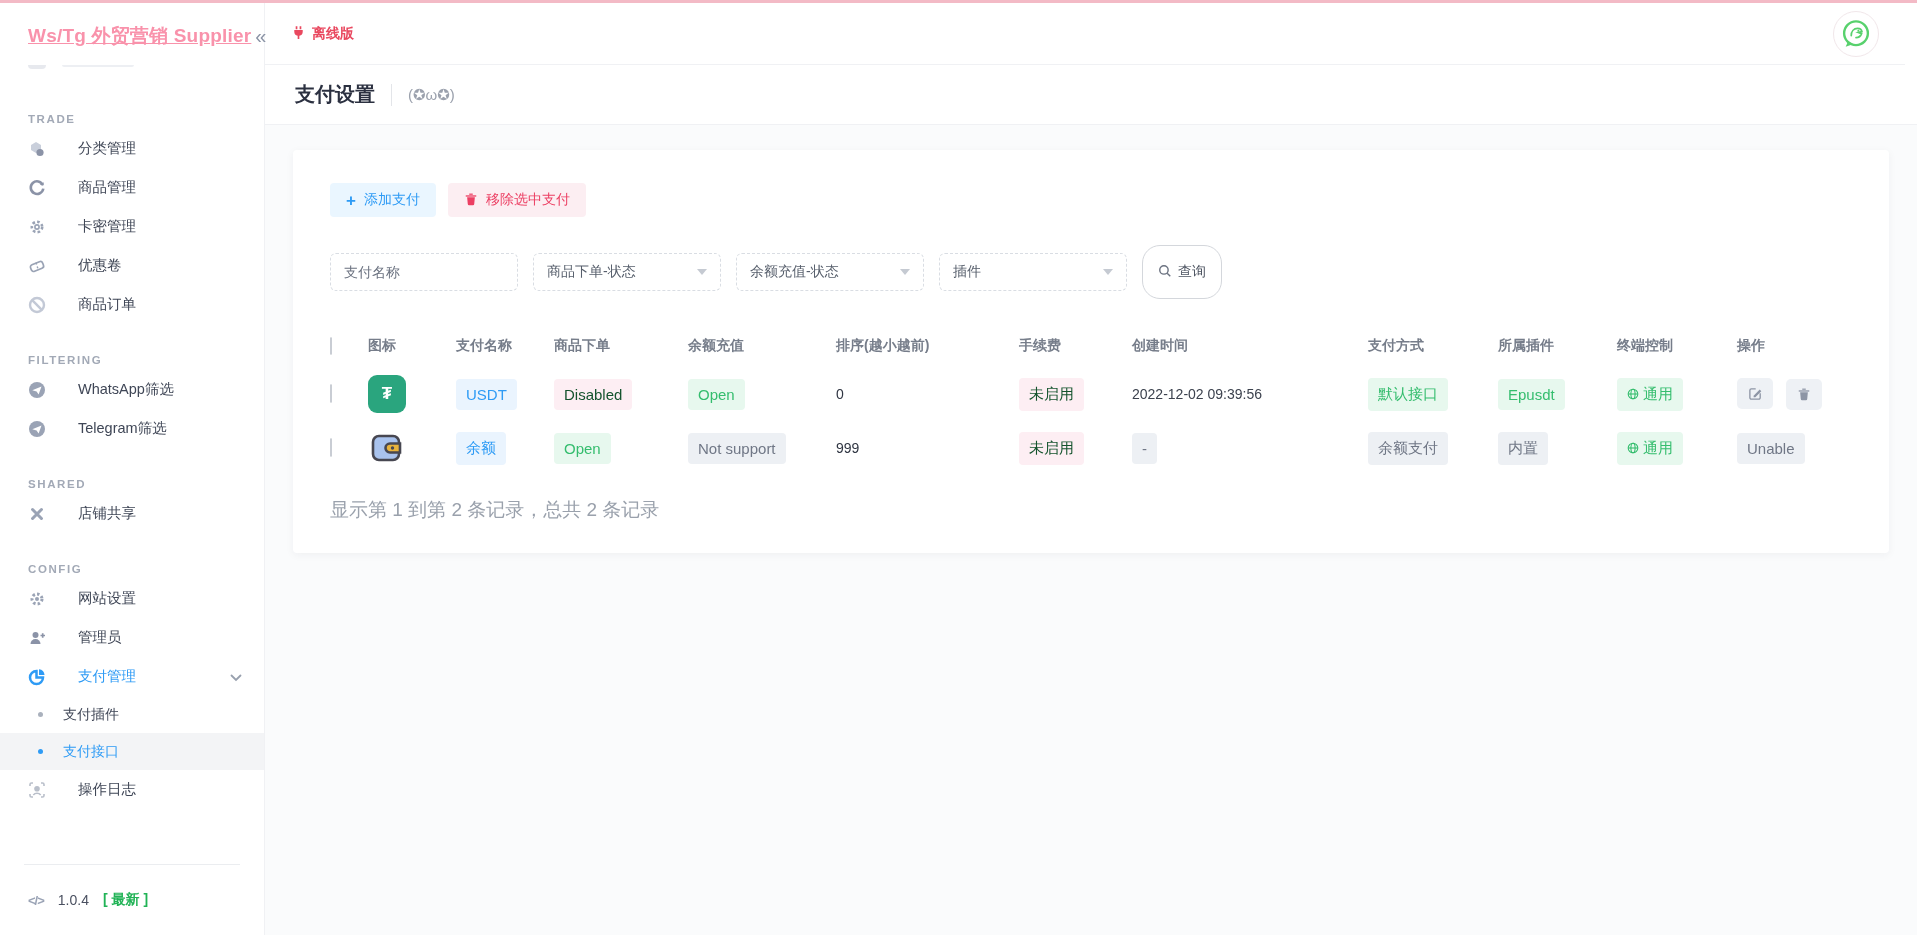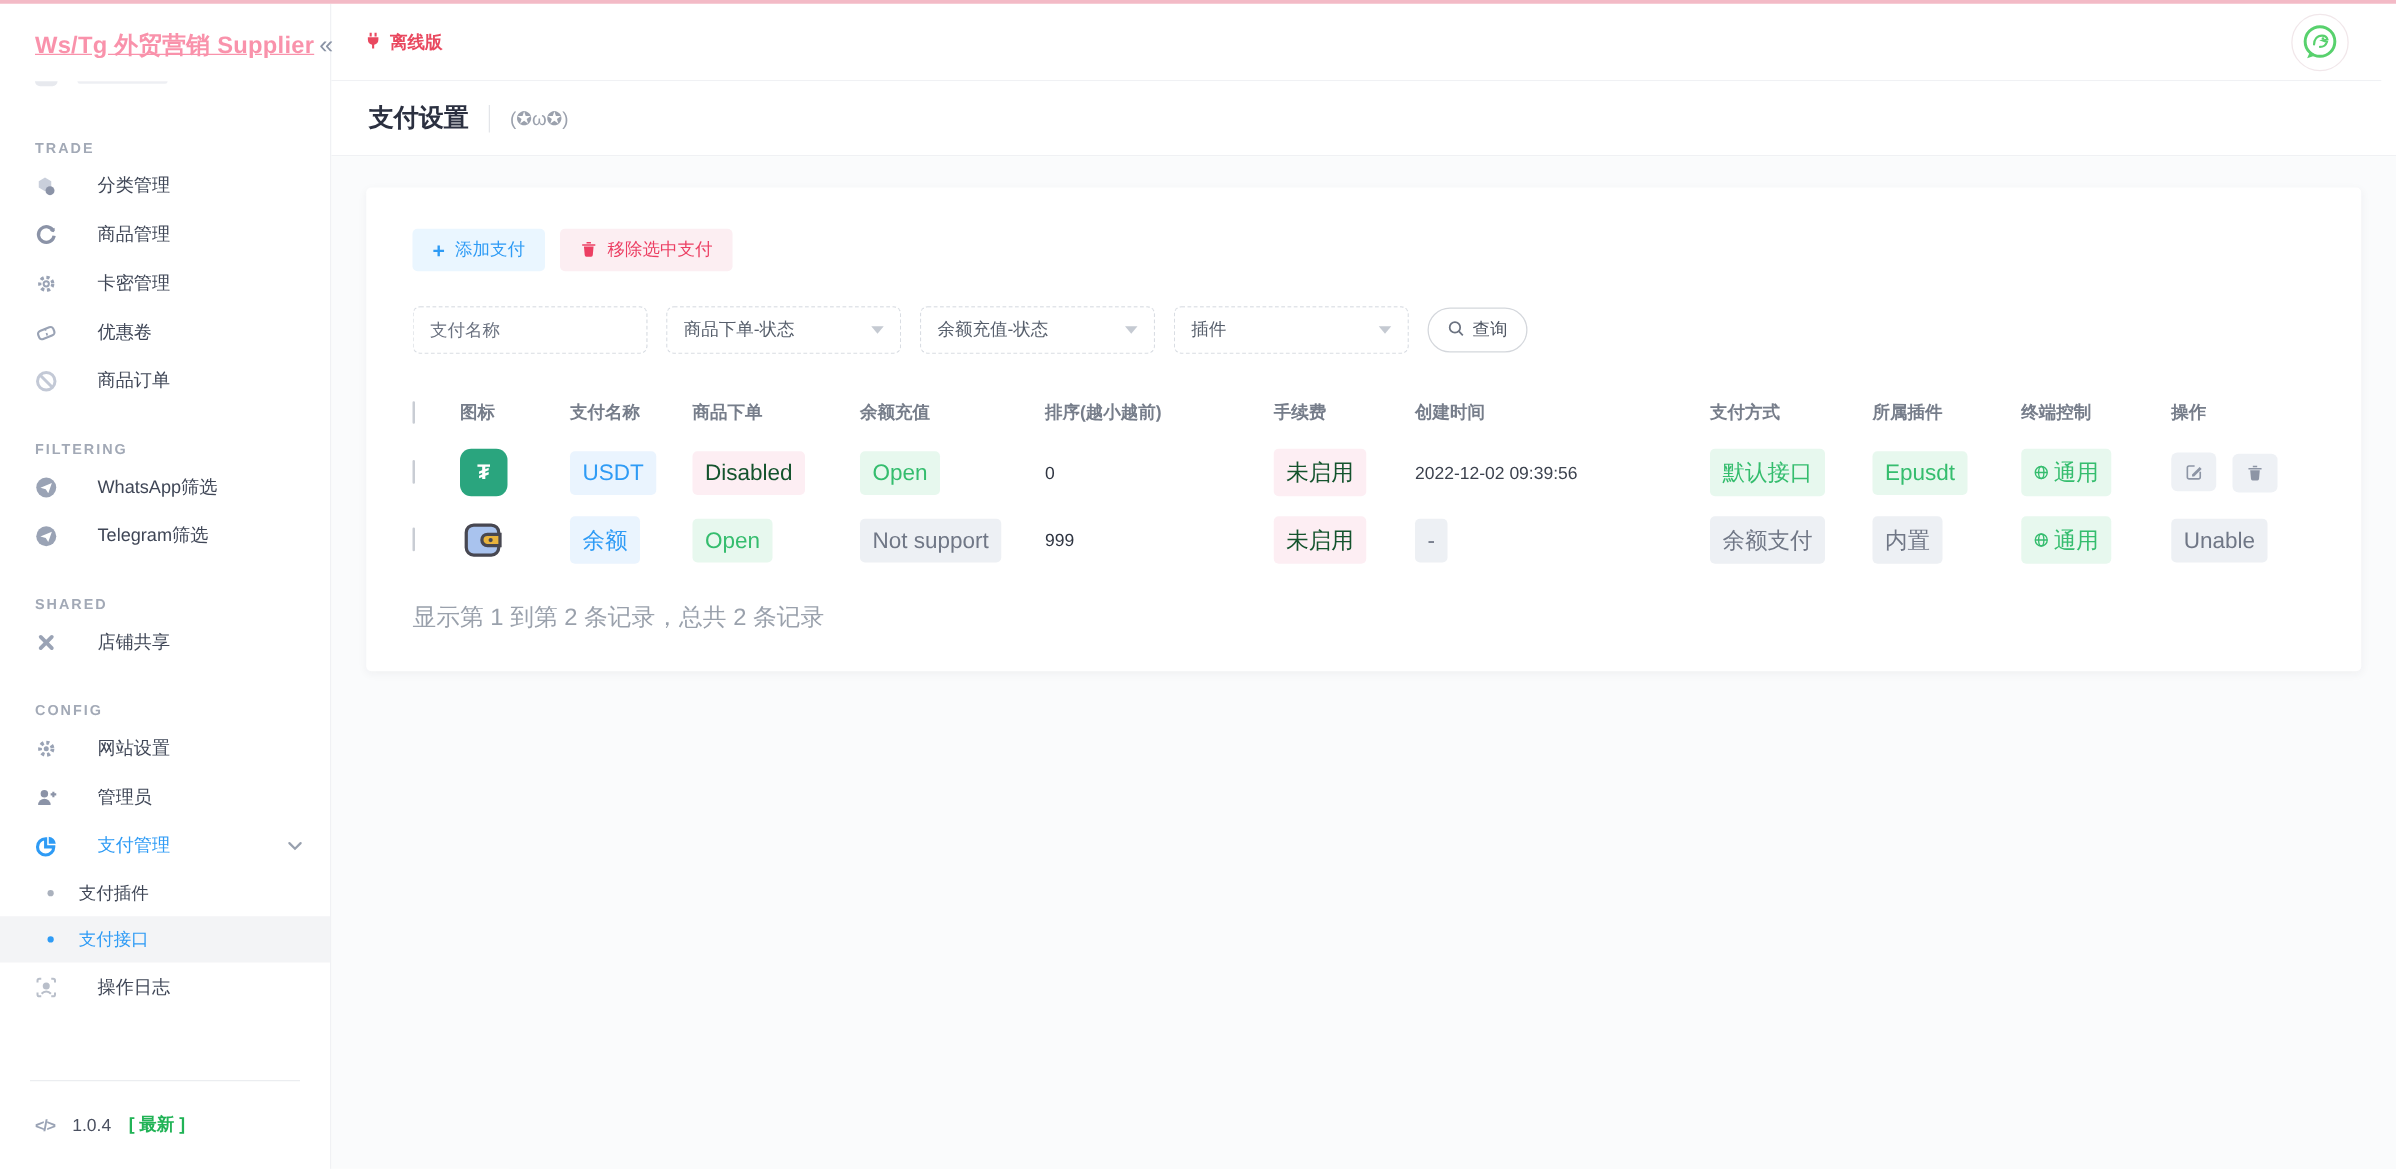--- a/index.html
+++ b/index.html
@@ -65,31 +65,31 @@
   .filter-row { display:flex; align-items:center; margin-top:28px; }
   .f-input, .f-select { width:188px; height:38px; border:1px dashed #d9dde3; border-radius:6px;
     background:#fff; display:flex; align-items:center; padding:0 13px; margin-right:15px;
     font-size:14px; color:#565e6b; }
   .f-input input { border:none; outline:none; width:100%; font-size:14px; color:#565e6b;
     font-family:inherit; background:transparent; }
   .f-input input::placeholder { color:#6b7280; opacity:1; }
   .f-select { cursor:pointer; justify-content:space-between; }
   .caret { width:0; height:0; border-left:5px solid transparent; border-right:5px solid transparent;
     border-top:6px solid #c5cad2; }
-  .btn-search { display:inline-flex; align-items:center; gap:6px; height:36px; padding:0 15px;
+  .btn-search { display:inline-flex; align-items:center; gap:6px; height:54px; padding:0 15px;
     border:1px solid #d4d7dc; border-radius:18px; background:#fff; color:#4c5360; font-size:14px;
     cursor:pointer; font-family:inherit; }
 
   .tgrid { display:grid; grid-template-columns:38px 88px 98px 134px 148px 183px 113px 236px 130px 119px 120px 1fr;
     align-items:center; }
   .thead { margin-top:26px; height:42px; }
   .thead > div { font-size:14px; font-weight:bold; color:#767d8a; }
   .trow { height:54px; }
   .cb { width:16px; height:16px; border:1.5px solid #c9cdd4; border-radius:4px; background:#fff; cursor:pointer; }
-  .badge { display:inline-block; padding:7px 10px; border-radius:4px; font-size:18px; font-weight:500; }
+  .badge { display:inline-block; padding:7px 10px; border-radius:4px; font-size:15px; font-weight:500; }
   .b-blue  { background:#eaf4fe; color:#2e9bf5; }
   .b-red   { background:#fdeef3; color:#14532d; }
   .b-green { background:#e7f8ee; color:#35bd6e; }
   .b-gray  { background:#edf0f4; color:#707786; }
   .b-icon { display:inline-flex; align-items:center; gap:4px; }
   .cell-plain { font-size:14px; color:#2f3542; }
   .cell-time { font-size:14px; color:#3c424e; }
   .coin { width:38px; height:38px; border-radius:9px; background:#2aa57e; display:flex;
     align-items:center; justify-content:center; }
   .coin-ring { width:26px; height:26px; border-radius:50%; color:#fff; font-size:17px; font-weight:bold;

